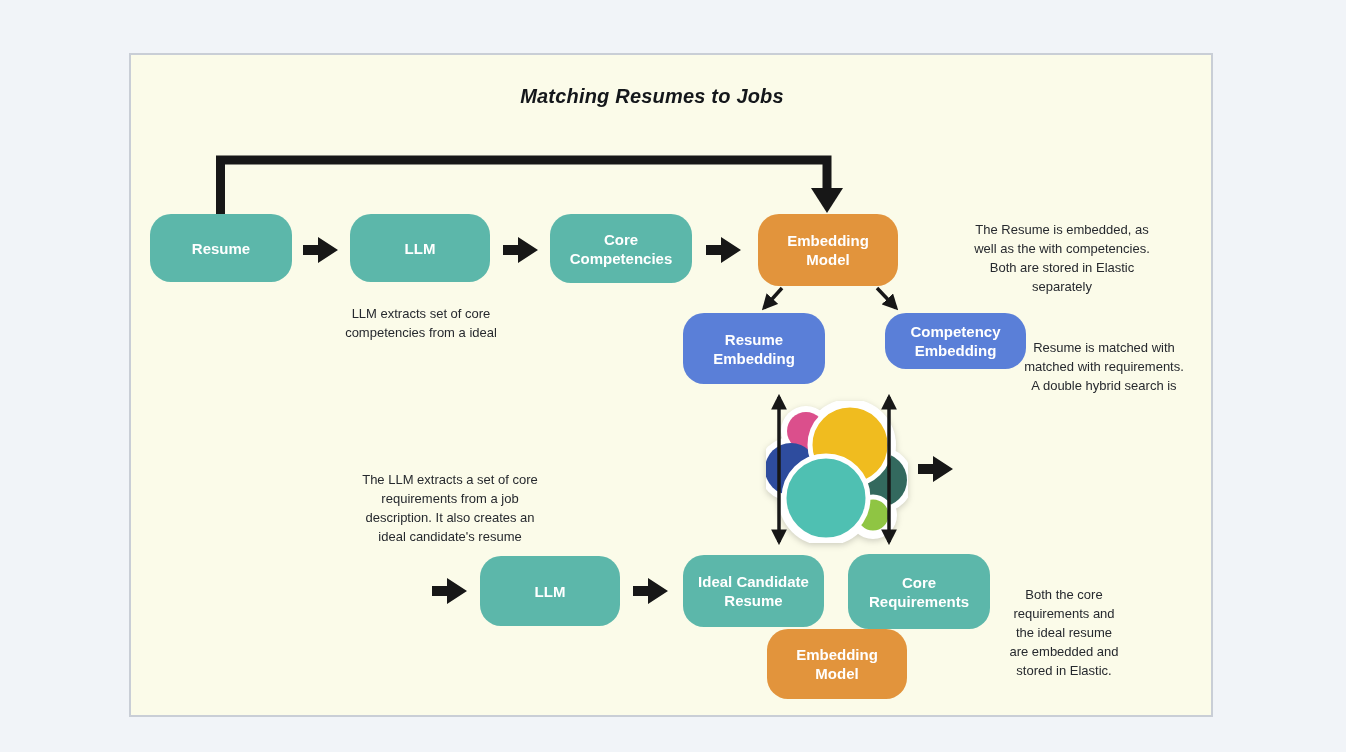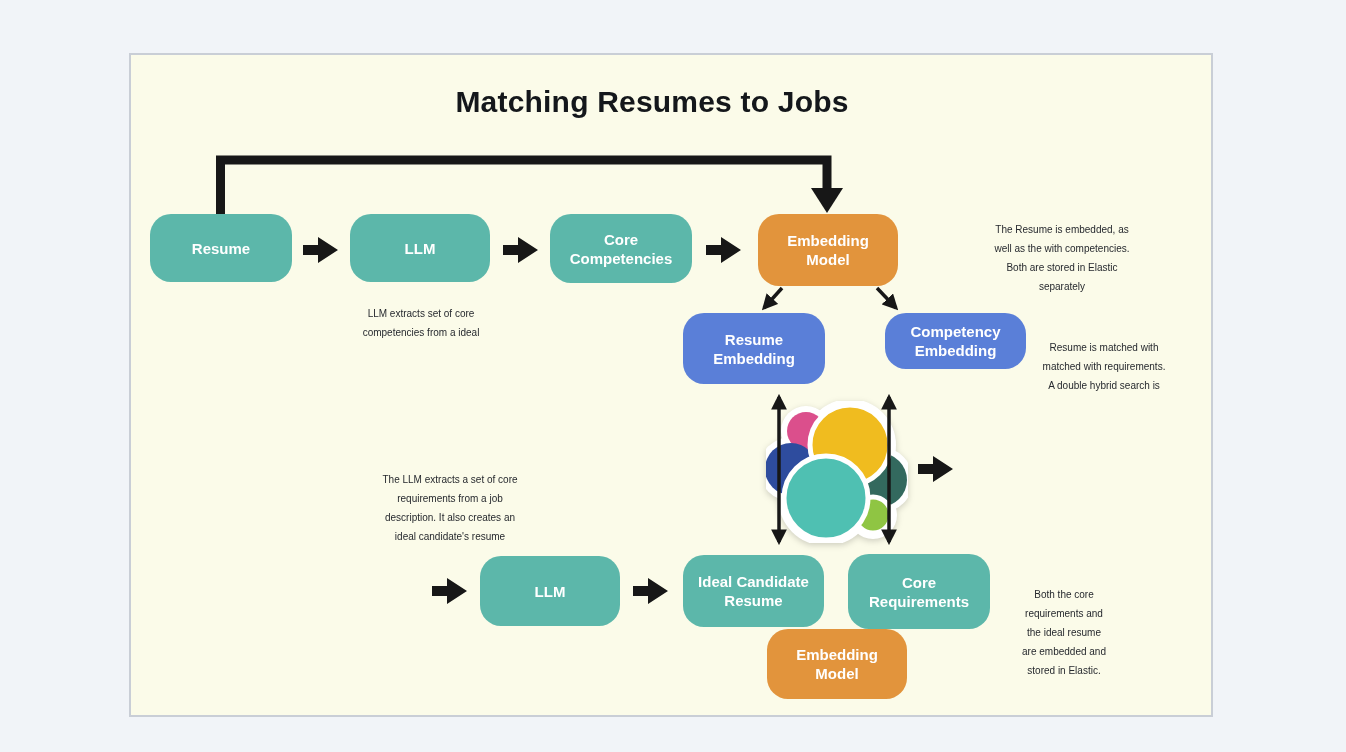--- a/index.html
+++ b/index.html
@@ -11,37 +11,37 @@
   }
   #stage{position:relative;width:1346px;height:752px;}
   #panel{
     position:absolute;left:129px;top:53px;width:1084px;height:664px;
     background:var(--panel-bg,#FBFBE9);
     border:2px solid var(--panel-border,#C9CED6);
     box-sizing:border-box;
   }
   #title{
     position:absolute;left:129px;top:85px;width:1046px;
-    text-align:center;font-size:30px;font-weight:bold;
-    color:#14171B;letter-spacing:.2px;
+    text-align:center;font-size:20px;font-weight:bold;
+    color:#14171B;letter-spacing:.2px;font-style:italic;
   }
   .node{
     position:absolute;border-radius:21px;
     display:flex;flex-direction:column;align-items:center;justify-content:center;
     box-sizing:border-box;
   }
   .node.teal{background:var(--teal,#5CB7AA);}
   .node.blue{background:var(--blue,#5A7FD8);}
   .node.orange{background:var(--orange,#E2943C);}
   .nl{
     color:#fff;font-weight:bold;font-size:15px;line-height:19px;
     text-align:center;white-space:nowrap;
   }
   .note{position:absolute;text-align:center;color:var(--text,#26292E);}
-  .note div{font-size:10px;line-height:19px;white-space:nowrap;}
+  .note div{font-size:13px;line-height:19px;white-space:nowrap;}
   #arrow-layer{position:absolute;left:0;top:0;z-index:6;pointer-events:none;}
   #elastic-logo{position:absolute;left:766px;top:401px;z-index:4;
     filter:drop-shadow(0 2px 3px rgba(0,0,0,.18));}
   .node{z-index:3;}
   .note,#title{z-index:2;}
   .arrow-fill{fill:var(--ink,#171717);}
   .arrow-stroke{stroke:var(--ink,#171717);fill:none;}
   .lg-pink{fill:var(--logo-pink,#DB4F8C);}
   .lg-yellow{fill:var(--logo-yellow,#F0BC1F);}
   .lg-blue{fill:var(--logo-blue,#2E4C9E);}

